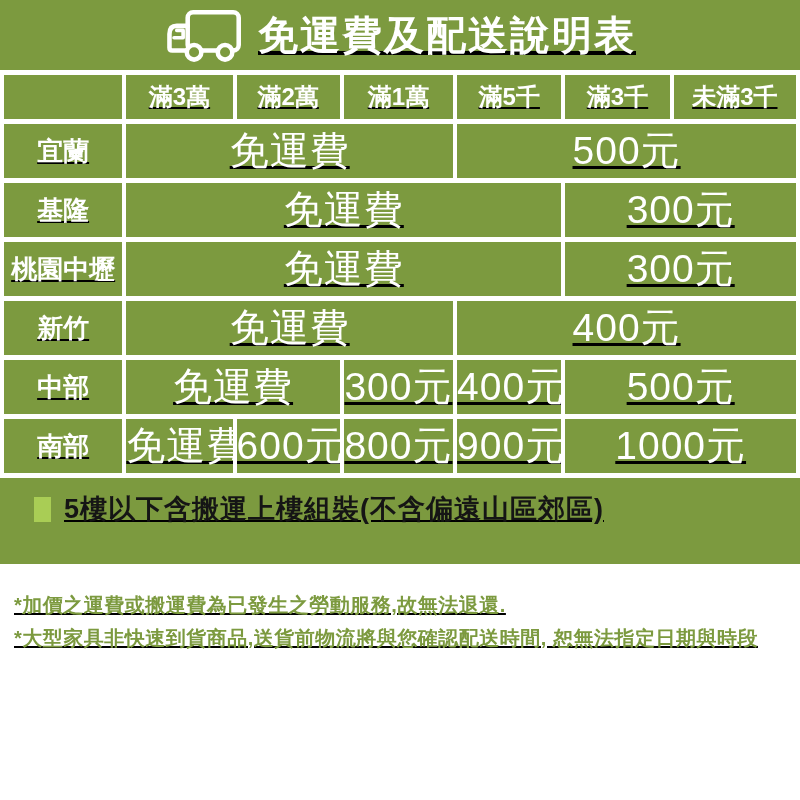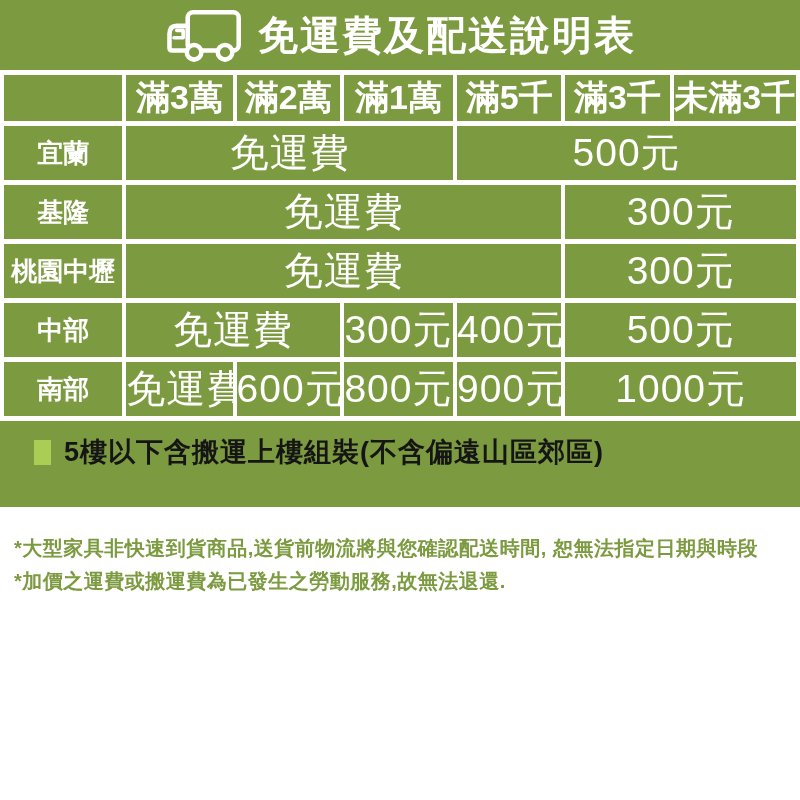--- a/index.html
+++ b/index.html
@@ -5,35 +5,35 @@
   :root{
     --green:#7c9a3f;
     --bullet-green:#a9cd55;
     --bar-olive:#81a038;
     --bar-bright:#95c22c;
     --ink:#151515;
   }
   *{margin:0;padding:0;box-sizing:border-box;}
   html,body{width:800px;height:800px;overflow:hidden;background:#fff;
     font-family:"Liberation Sans","DejaVu Sans",sans-serif;}
-  .page{width:800px;height:616px;background:#fff;}
+  .page{width:800px;height:616px;background:#fff;text-decoration:underline;}
 
   
   .banner{height:70px;background:var(--green);display:flex;align-items:center;justify-content:center;gap:12px;}
   .banner h1{color:#fff;font-size:40px;font-weight:bold;letter-spacing:2px;line-height:1;}
   .truck{width:82px;height:56px;flex:0 0 auto;}
 
   
   table.fees{border-collapse:separate;border-spacing:4px 5px;width:800px;table-layout:fixed;}
   table.fees th,table.fees td{
     background:var(--green);color:#fff;text-align:center;vertical-align:middle;
     overflow:hidden;white-space:nowrap;}
   table.fees thead tr{height:44px;}
   table.fees tbody tr{height:46px;}
-  th.colhead{font-size:34px;font-weight:bold;}
+  th.colhead{font-size:24px;font-weight:bold;}
   th.region{font-size:26px;font-weight:bold;margin-top:6px;}
   td.fee{font-size:39px;font-weight:normal;letter-spacing:1px;}
 
   
   .green-notes{background:var(--green);height:86px;padding:9px 0 9px 34px;}
   .gnote{display:flex;align-items:center;margin:4px 0;}
   .gnote .sq{width:17px;height:25px;background:var(--bullet-green);margin-right:13px;flex:0 0 auto;}
   .gnote .txt{font-size:27px;font-weight:bold;color:var(--ink);letter-spacing:1px;}
 
   
@@ -94,20 +94,25 @@
           <th class="region">基隆</th>
           <td class="fee" colspan="4">免運費</td>
           <td class="fee" colspan="2">300元</td>
         </tr>
         <tr>
           <th class="region">桃園中壢</th>
           <td class="fee" colspan="4">免運費</td>
           <td class="fee" colspan="2">300元</td>
         </tr>
         <tr>
+          <th class="region">新竹</th>
+          <td class="fee" colspan="3">免運費</td>
+          <td class="fee" colspan="3">400元</td>
+        </tr>
+        <tr>
           <th class="region">中部</th>
           <td class="fee" colspan="2">免運費</td>
           <td class="fee" colspan="1">300元</td>
           <td class="fee" colspan="1">400元</td>
           <td class="fee" colspan="2">500元</td>
         </tr>
         <tr>
           <th class="region">南部</th>
           <td class="fee" colspan="1">免運費</td>
           <td class="fee" colspan="1">600元</td>
@@ -119,22 +124,22 @@
     </table>
 
   <div class="green-notes">
     <div class="gnote">
       <span class="sq"></span>
       <span class="txt">5樓以下含搬運上樓組裝(不含偏遠山區郊區)</span>
     </div>
   </div>
 
   <div class="fine">
+    <p>*加價之運費或搬運費為已發生之勞動服務,故無法退還.</p>
     <p>*大型家具非快速到貨商品,送貨前物流將與您確認配送時間, 恕無法指定日期與時段</p>
-    <p>*加價之運費或搬運費為已發生之勞動服務,故無法退還.</p>
   </div>
 
   <div class="notice">
     <span class="bar"></span>
     <div class="lines">
     </div>
   </div>
 
 </div>
 

